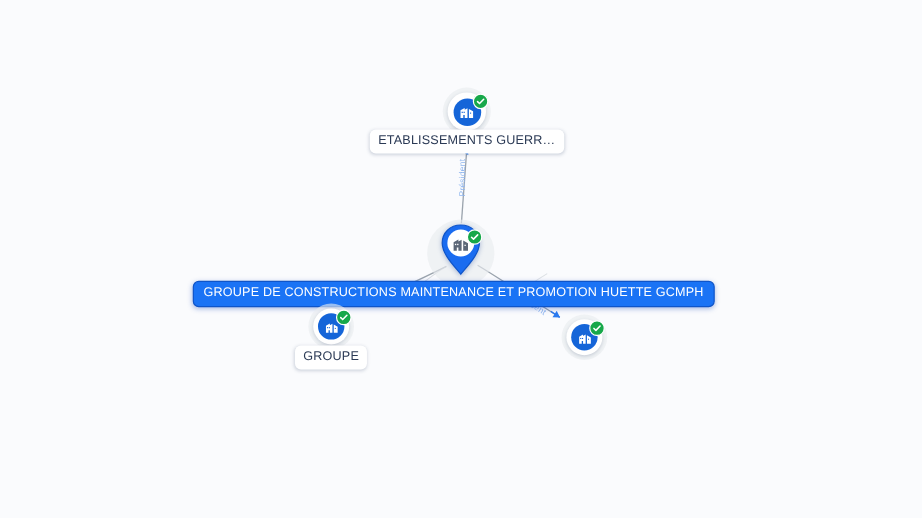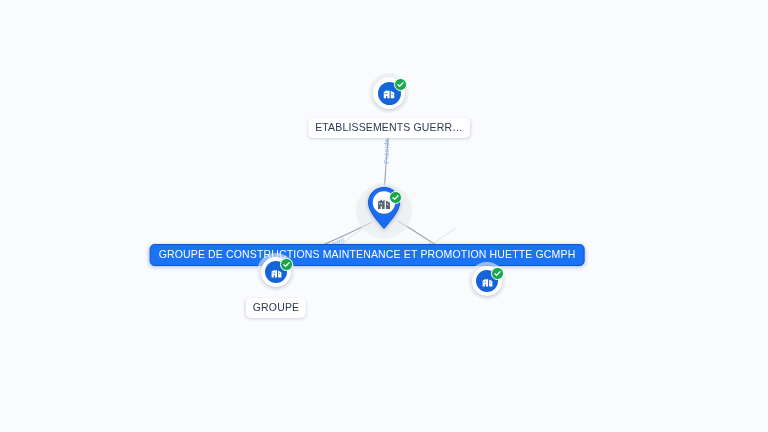--- a/index.html
+++ b/index.html
@@ -61,21 +61,20 @@
   
   .chip {
     position: absolute;
     transform: translateX(-50%);
     white-space: nowrap;
     border-radius: 5px;
     font-size: 10.5px;
     letter-spacing: .15px;
     line-height: 1;
     padding: 4px 7px 5px 7px;
-    margin-top: 10px;
   }
   .chip.plain {
     background: #ffffff;
     color: #2b3a55;
     box-shadow: 0 1px 3px rgba(30,50,90,.20);
   }
   .chip.selected {
     background: #1a73f5;
     color: #ffffff;
     border: 1px solid #0f55c9;
@@ -179,21 +178,21 @@
         <rect x="16.6" y="13.4" width="1.6" height="1.6" fill="#ffffff"></rect>
       </svg>
     </div>
 
     <div class="badge" style="left:5px; top:-20px; width:13px; height:13px;">
       <svg viewBox="0 0 14 14" width="9" height="9" aria-hidden="true">
         <path d="M3 7.3 L5.6 9.8 L11 4.2" fill="none" stroke="#ffffff" stroke-width="2" stroke-linecap="round" stroke-linejoin="round"></path>
       </svg>
     </div>
   </div>
-  <div class="chip selected" style="left:367px; top:234px;text-align:center;">GROUPE DE CONSTRUCTIONS MAINTENANCE ET PROMOTION HUETTE GCMPH</div>
+  <div class="chip selected" style="left:378px; top:234px;text-align:center;">GROUPE DE CONSTRUCTIONS MAINTENANCE ET PROMOTION HUETTE GCMPH</div>
 
   <div class="node" style="left:276px; top:272px;">
     <div class="halo" style="left:-19px; top:-19px; width:38px; height:38px;"></div>
     <div class="disc" style="left:-15px; top:-15px; width:30px; height:30px;"></div>
     <div class="inner" style="left:-11px; top:-11px; width:22px; height:22px;">
       <svg viewBox="0 0 24 24" width="13" height="13" aria-hidden="true">
         <path fill="#ffffff" d="M3 21V10.2l6-3.4v2.6l4-2.3V21h-4v-4H7v4H3zm12 0V8.2l6 3.4V21h-6z"></path>
         <rect x="4.6" y="12.2" width="1.7" height="1.7" fill="#1565d8"></rect>
         <rect x="7.4" y="12.2" width="1.7" height="1.7" fill="#1565d8"></rect>
         <rect x="16.6" y="13.4" width="1.6" height="1.6" fill="#1565d8"></rect>

